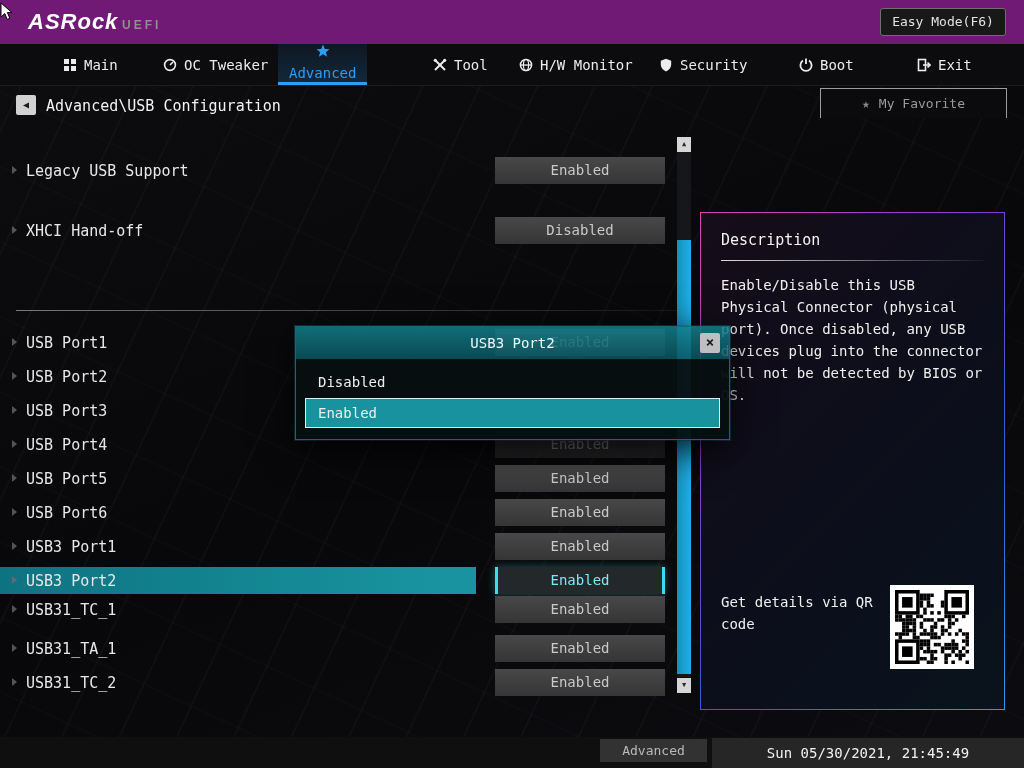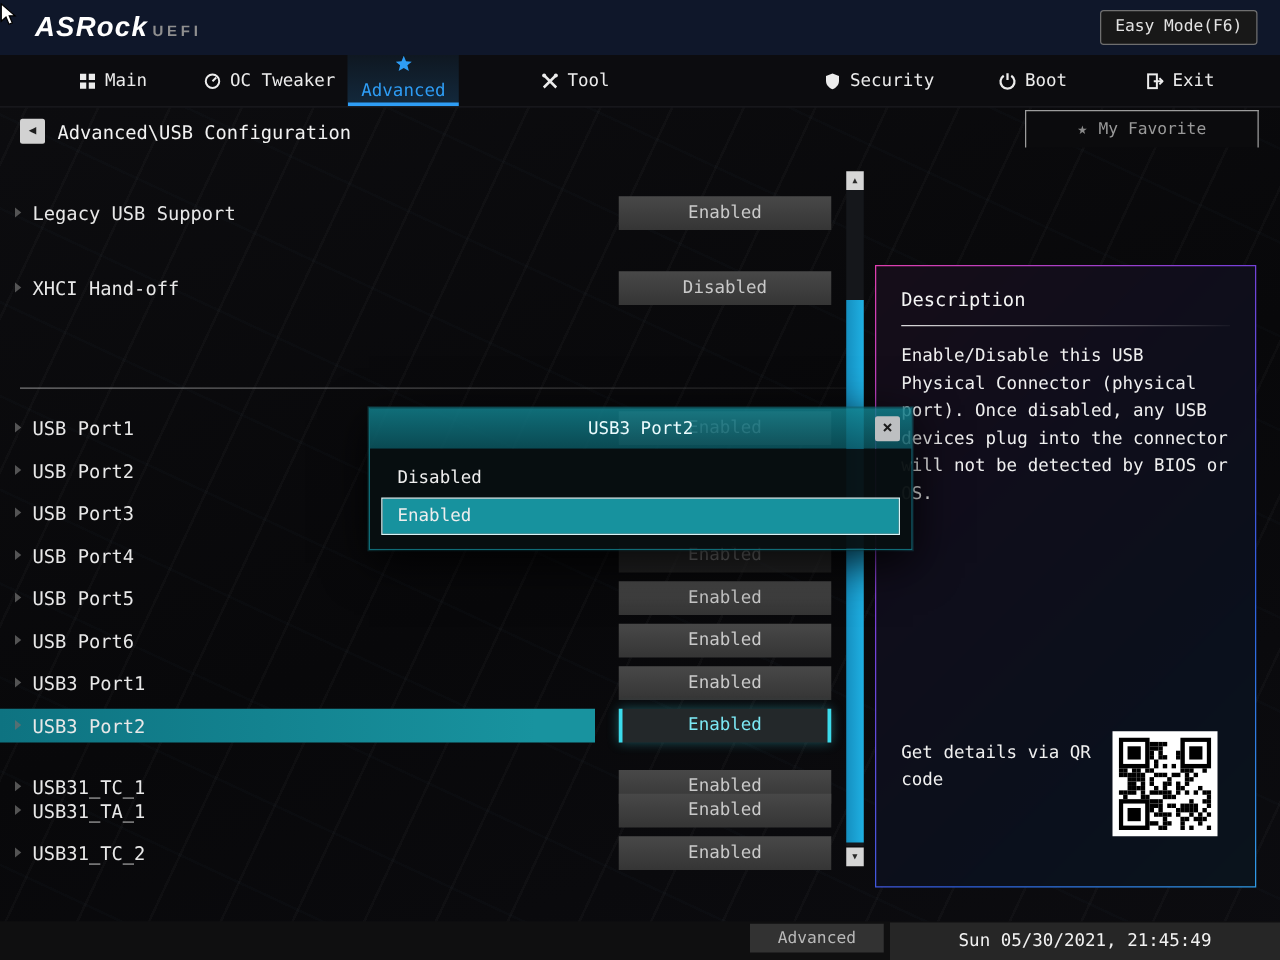--- a/index.html
+++ b/index.html
@@ -9,21 +9,21 @@
     background:#0a0a0c;
     background-image:
       repeating-linear-gradient(295deg, rgba(255,255,255,0.022) 0 2px, transparent 2px 52px),
       repeating-linear-gradient(25deg, rgba(120,200,255,0.015) 0 2px, transparent 2px 68px),
       linear-gradient(160deg, #0d0d10 0%, #08080a 55%, #0c0c10 100%);
     font-family:"DejaVu Sans Mono", monospace;
     color:#e6e6e6;
   }
 
   
-  .top-bar { position:absolute; left:0; top:0; width:1024px; height:44px; background:#0f172a; z-index:4; }
+  .top-bar { position:absolute; left:0; top:0; width:1024px; height:44px; background:#701a75; z-index:4; }
   .logo { position:absolute; left:28px; top:9px; font-family:"Liberation Sans",sans-serif; font-style:italic; font-weight:bold; font-size:22px; color:#ffffff; letter-spacing:1px; }
   .logo-sub { position:absolute; left:122px; top:18px; font-family:"Liberation Sans",sans-serif; font-size:12px; color:#8f8f8f; letter-spacing:3px; font-weight:bold; }
   .easy-mode { position:absolute; left:880px; top:8px; width:126px; height:28px; line-height:26px; text-align:center; color:#e2e2e2; font-size:13px; background:#181818; border:1px solid #6f6f6f; border-radius:3px; }
 
   
   .nav { position:absolute; left:0; top:44px; width:1024px; height:42px; background:#0c0c0f; border-bottom:1px solid #1b1b20; z-index:4; }
   .tab { position:absolute; top:0; height:41px; display:flex; align-items:center; gap:7px; color:#ececec; font-size:14px; padding:0 11px; }
   .tab svg { width:14px; height:14px; display:block; }
   .tab.active { color:#2e9df5; background:linear-gradient(180deg, rgba(46,157,245,0.08), rgba(46,157,245,0.20)); box-shadow: inset 0 -3px 0 #2e9df5; flex-direction: column; }
 
@@ -111,20 +111,28 @@
   </div>
   <div class="tab" style="left:422px">
     <svg viewBox="0 0 14 14">
         <line x1="2" y1="2" x2="12" y2="12" stroke="currentColor" stroke-width="2"></line>
         <line x1="12" y1="2" x2="2" y2="12" stroke="currentColor" stroke-width="2"></line>
         <circle cx="2.3" cy="2.3" r="1.6" fill="currentColor"></circle>
         <circle cx="11.7" cy="2.3" r="1.6" fill="currentColor"></circle>
       </svg>
     <span>Tool</span>
   </div>
+  <div class="tab" style="left:508px">
+    <svg viewBox="0 0 14 14">
+        <circle cx="7" cy="7" r="5.6" fill="none" stroke="currentColor" stroke-width="1.5"></circle>
+        <line x1="1.4" y1="7" x2="12.6" y2="7" stroke="currentColor" stroke-width="1.3"></line>
+        <ellipse cx="7" cy="7" rx="2.6" ry="5.6" fill="none" stroke="currentColor" stroke-width="1.2"></ellipse>
+      </svg>
+    <span>H/W Monitor</span>
+  </div>
   <div class="tab" style="left:648px">
     <svg viewBox="0 0 14 14">
         <path d="M7 0.8 L12.2 2.8 L12.2 6.6 C12.2 10 9.9 12.2 7 13.4 C4.1 12.2 1.8 10 1.8 6.6 L1.8 2.8 Z" fill="currentColor"></path>
       </svg>
     <span>Security</span>
   </div>
   <div class="tab" style="left:788px">
     <svg viewBox="0 0 14 14">
         <path d="M4 2.6 A 5.6 5.6 0 1 0 10 2.6" fill="none" stroke="currentColor" stroke-width="1.8"></path>
         <line x1="7" y1="0.6" x2="7" y2="6" stroke="currentColor" stroke-width="1.8"></line>
@@ -194,21 +202,21 @@
       <span class="bullet"></span>
       <span class="row-label">USB3 Port1</span>
       <div class="value-btn">Enabled</div>
     </div>
     <div class="row" style="top: 567px;">
       <div class="row-hl"></div>
       <span class="bullet"></span>
       <span class="row-label">USB3 Port2</span>
       <div class="value-btn sel">Enabled</div>
     </div>
-    <div class="row" style="top: 616px;">
+    <div class="row" style="top: 596px;">
       <span class="bullet"></span>
       <span class="row-label">USB31_TC_1</span>
       <div class="value-btn">Enabled</div>
     </div>
     <div class="row" style="top: 635px;">
       <span class="bullet"></span>
       <span class="row-label">USB31_TA_1</span>
       <div class="value-btn">Enabled</div>
     </div>
     <div class="row" style="top: 669px;">

